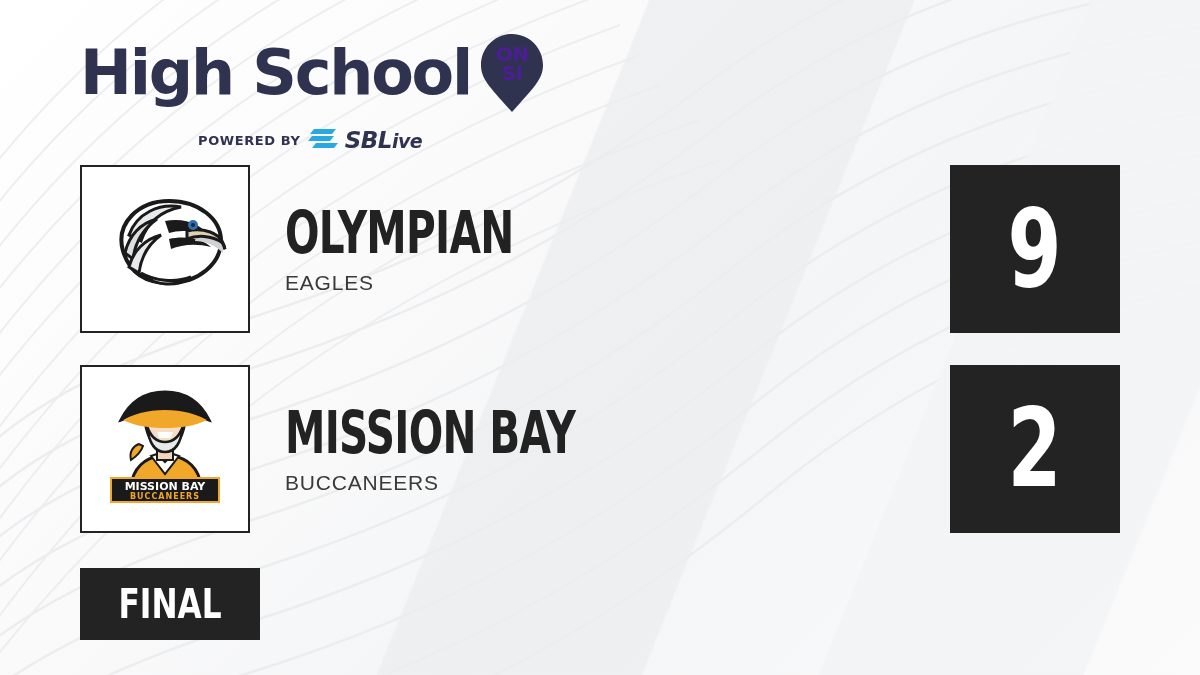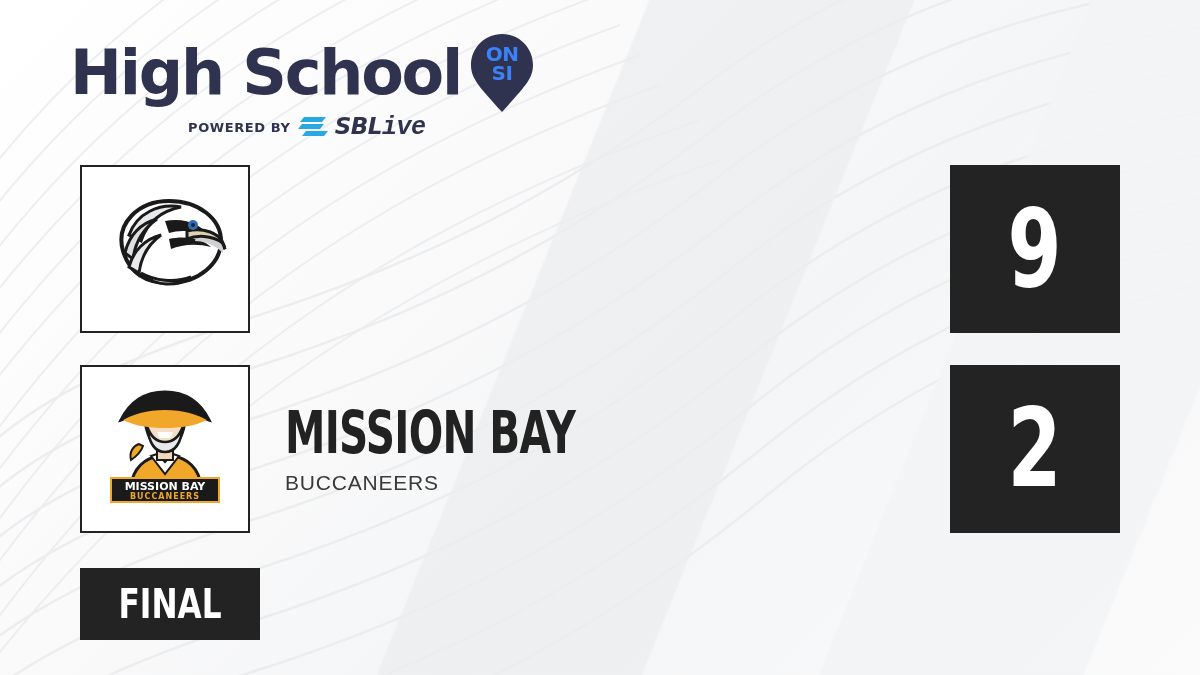--- a/index.html
+++ b/index.html
@@ -42,21 +42,21 @@
         rgba(243,244,245,0.9) 92%,
         rgba(255,255,255,0) 92.2%,
         rgba(255,255,255,0) 100%);
   }
   .bg-swoosh { opacity: 1; }
   .bg-rays   { opacity: 1; }
 
   
   .header {
     position: absolute;
-    left: 70px;
+    left: 80px;
     top: 34px;
   }
   .logo-row {
     display: flex;
     align-items: center;
     gap: 10px;
   }
   .logo-word {
     font-family: "DejaVu Sans", sans-serif;
     font-weight: 700;
@@ -76,46 +76,46 @@
     position: absolute;
     left: 0;
     top: 11px;
     width: 62px;
     text-align: center;
     font-family: "DejaVu Sans", sans-serif;
     font-weight: 700;
     font-size: 20px;
     line-height: 19px;
     letter-spacing: -0.5px;
-    color: #3b82f6;
+    color: #4c1d95;
   }
   .powered {
     display: flex;
     align-items: center;
     gap: 7px;
-    margin-top: 1px;
+    margin-top: 14px;
     margin-left: 118px;
   }
   .powered-label {
     font-family: "DejaVu Sans", sans-serif;
     font-weight: 700;
     font-size: 13px;
     letter-spacing: 0.6px;
     color: #2f3350;
   }
   .sbl-mark { flex: 0 0 auto; }
   .sbl-word {
     font-family: "DejaVu Sans", sans-serif;
     font-weight: 700;
     font-style: italic;
     font-size: 23px;
     letter-spacing: -0.5px;
     color: #2f3350;
   }
-  .sbl-word .lc { font-size: 25px; font-family: Liberation Mono, monospace; }
+  .sbl-word .lc { font-size: 19px; }
 
   
   .team-row {
     position: absolute;
     left: 80px;
     width: 1040px;
     height: 168px;
   }
   .team-row.row-0 { top: 165px; }
   .team-row.row-1 { top: 365px; }
@@ -318,20 +318,24 @@
             <path d="M98 46 C116 48 126 56 124 66 C116 58 106 54 96 54 Z" fill="#cfd1d3"></path>
             <path d="M88 44 C104 40 120 46 124 56 C112 48 98 48 88 52 Z" fill="#ded2b0" stroke="#1a1a1a" stroke-width="3"></path>
             <circle cx="94" cy="38" r="5" fill="#2f6fb0"></circle>
             <circle cx="94" cy="38" r="2" fill="#12263b"></circle>
             <path d="M42 86 C56 94 76 96 92 90 C78 100 56 100 42 86 Z" fill="#d3d5d7" stroke="#1a1a1a" stroke-width="3"></path>
           </g>
         </svg>
       </span>
     </div>
 
+    <div class="team-text">
+      <div class="team-name">OLYMPIAN</div>
+      <div class="team-mascot">EAGLES</div>
+    </div>
 
     <div class="score-box">
       <div class="score-value">9</div>
     </div>
   </div>
 
   <div class="team-row row-1">
 
     <div class="logo-box">
       <span>

